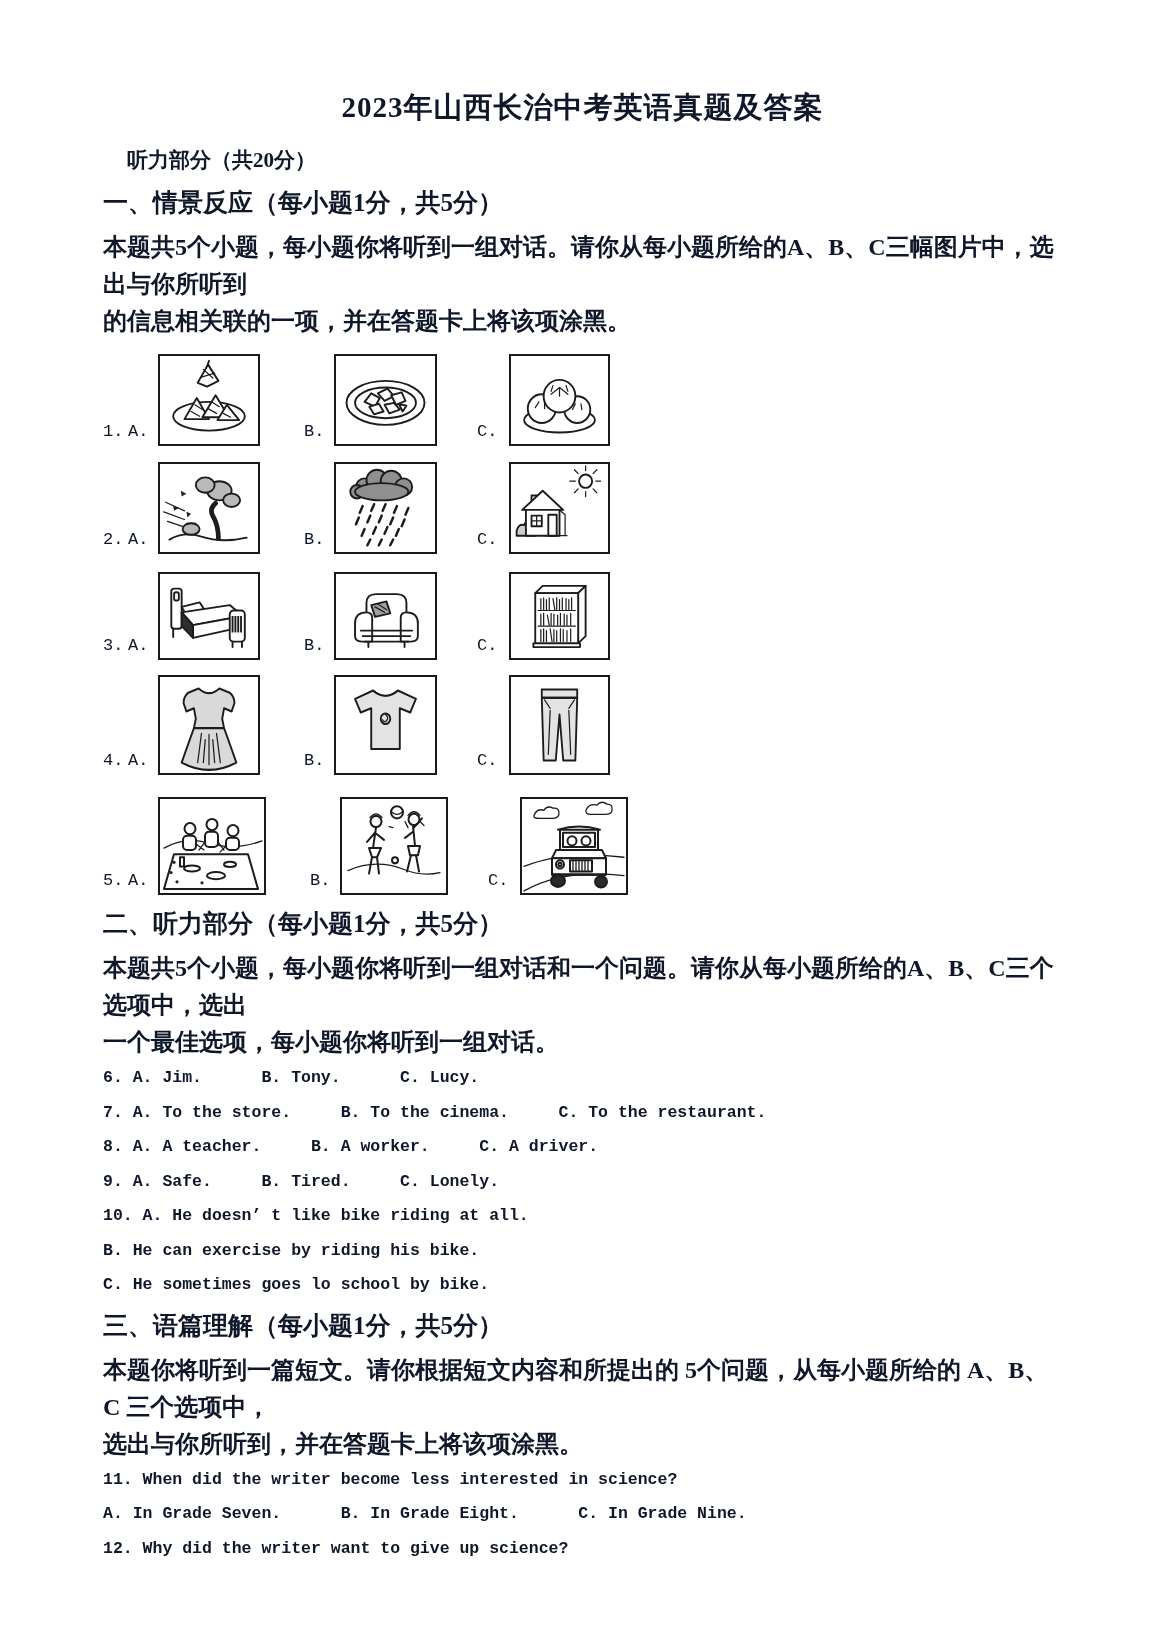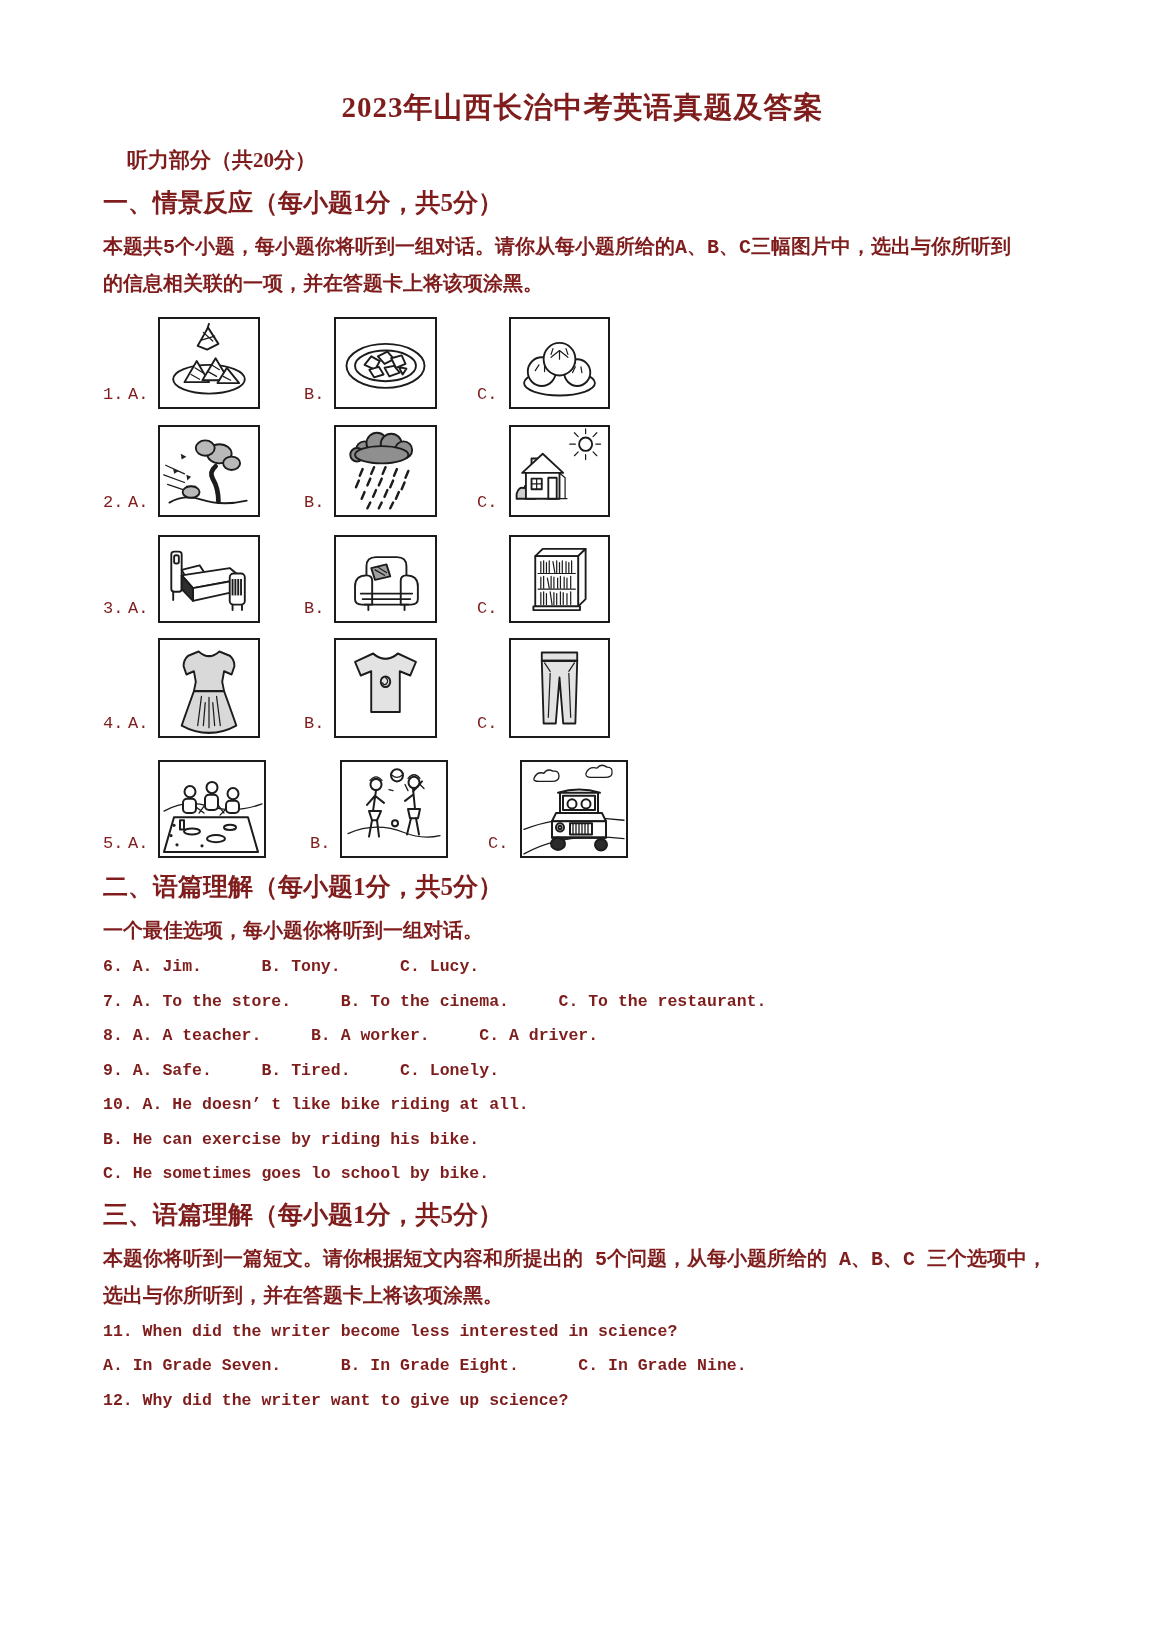--- a/index.html
+++ b/index.html
@@ -1,24 +1,24 @@
 <!DOCTYPE html>
 <html><head>
 <meta charset="utf-8">
 <style>
   html,body{margin:0;padding:0;background:#ffffff;}
   .page{
     width:1158px;height:1638px;background:#fff;position:relative;box-sizing:border-box;
-    padding:88px 96px 0 103px;color:#7f1d1d;
+    padding:88px 96px 0 103px;color:#0f172a;
     font-family:"Liberation Serif","DejaVu Serif",serif;overflow:hidden;
   }
   .title{font-size:29px;font-weight:700;text-align:center;margin:0 0 18px 0;letter-spacing:1px;}
   .h-part{font-size:21px;font-weight:700;margin:0 0 12px 0;padding-left:24px;}
   .h-sec{font-size:25px;font-weight:700;margin:6px 0 10px 0;}
-  .para{font-size:20px;font-weight:700;line-height:37px;white-space:pre-wrap;font-family:Liberation Mono, monospace;}
+  .para{font-size:24px;font-weight:700;line-height:37px;white-space:pre-wrap;}
   .eline{
     font-family:"Liberation Mono","DejaVu Sans Mono",monospace;
     font-size:16.5px;line-height:34.5px;white-space:pre;font-weight:700;
   }
   .pgrid{margin:14px 0 12px 0;}
   .prow{display:flex;align-items:stretch;}
   .r1{height:92px;margin-bottom:16px;}
   .r2{height:92px;margin-bottom:18px;}
   .r3{height:88px;margin-bottom:15px;}
   .r4{height:100px;margin-bottom:22px;}
@@ -318,21 +318,22 @@
               <circle cx="38" cy="64" r="1.6" fill="#fff"></circle>
             <path d="M30 74 h54"></path>
             <ellipse cx="36" cy="80" rx="7" ry="6" fill="#2b2b2b"></ellipse>
             <ellipse cx="79" cy="81" rx="6" ry="5.5" fill="#2b2b2b"></ellipse>
           </g>
         </svg>
       </span>
     </div>
   </div>
 
-  <div class="h-sec">二、语篇理解（每小题1分，共5分）</div>
+  <div class="h-sec">二、听力部分（每小题1分，共5分）</div>
+  <div class="para">本题共5个小题，每小题你将听到一组对话和一个问题。请你从每小题所给的A、B、C三个选项中，选出</div>
   <div class="para">一个最佳选项，每小题你将听到一组对话。</div>
 
   <div class="eline">6. A. Jim.      B. Tony.      C. Lucy.</div>
   <div class="eline">7. A. To the store.     B. To the cinema.     C. To the restaurant.</div>
   <div class="eline">8. A. A teacher.     B. A worker.     C. A driver.</div>
   <div class="eline">9. A. Safe.     B. Tired.     C. Lonely.</div>
   <div class="eline">10. A. He doesn’ t like bike riding at all.</div>
   <div class="eline">B. He can exercise by riding his bike.</div>
   <div class="eline">C. He sometimes goes lo school by bike.</div>
 

